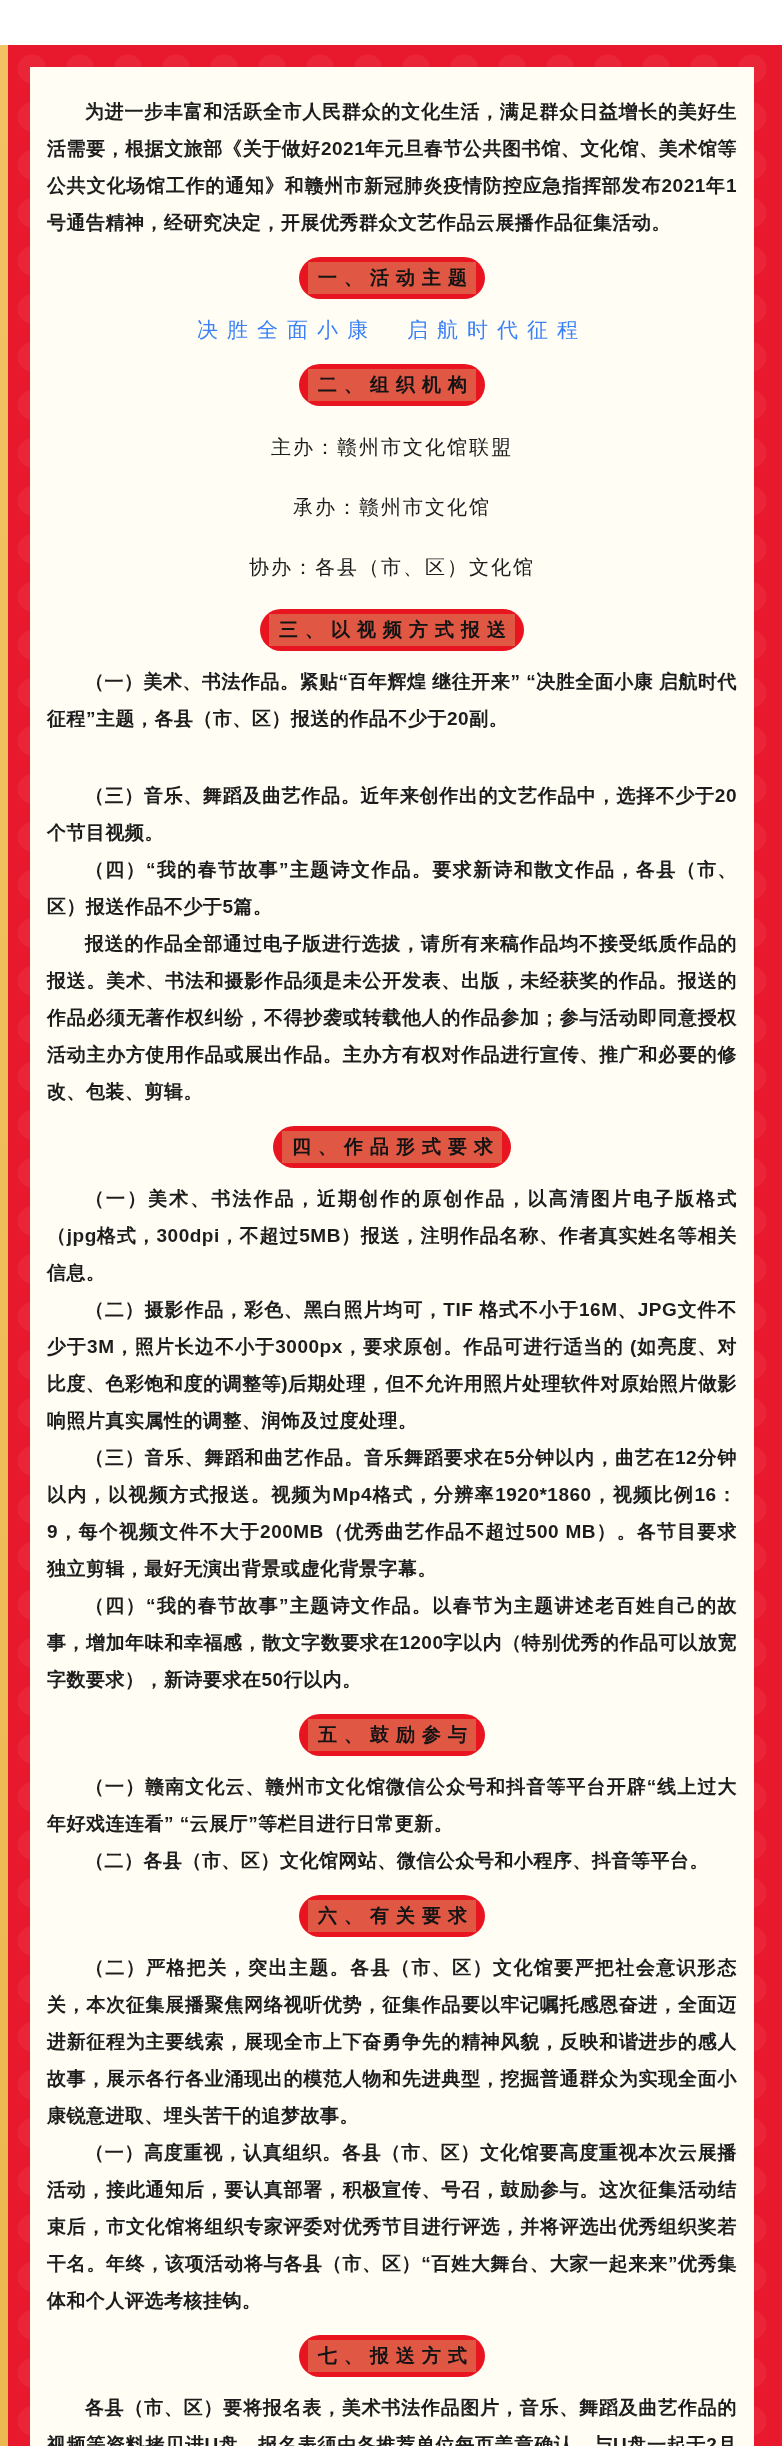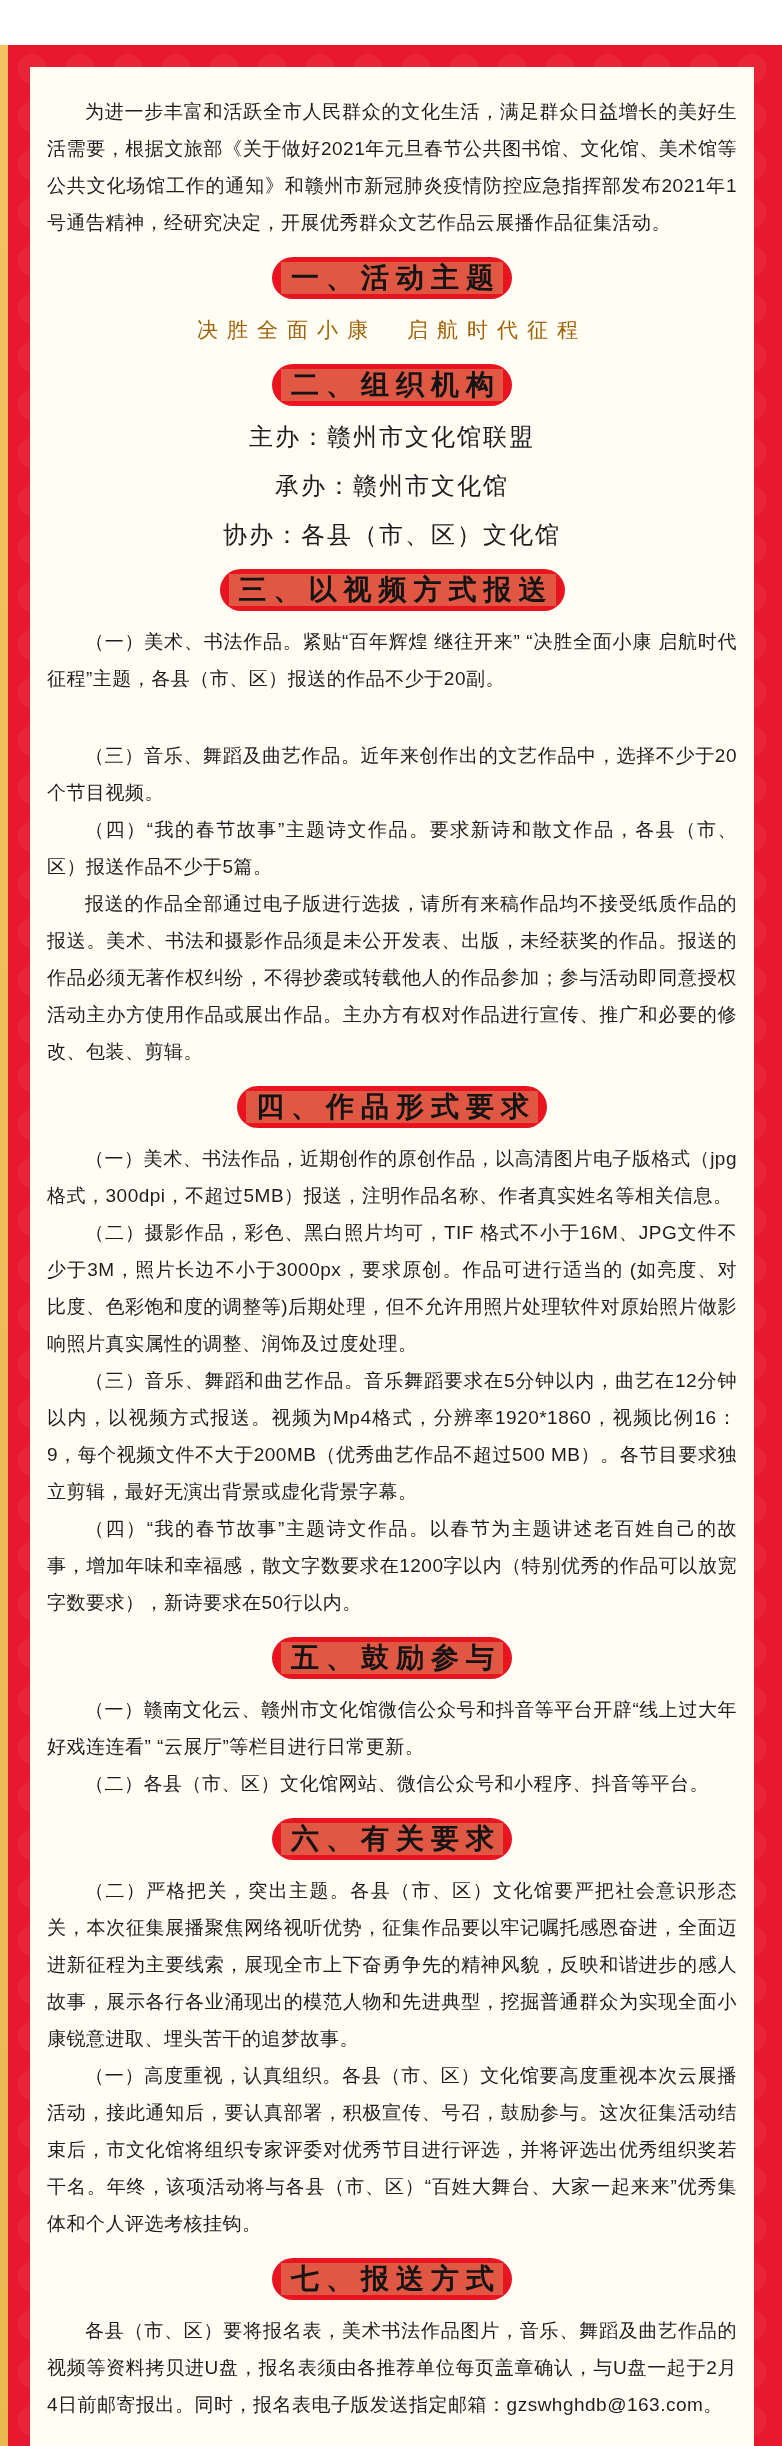--- a/index.html
+++ b/index.html
@@ -22,52 +22,53 @@
     min-height:2290px;
     box-sizing:border-box;
   }
   .para{
     margin:0;
     font-size:19px;
     line-height:37px;
     text-align:justify;
     text-indent:2em;
     letter-spacing:0.5px;
+    font-weight:bold;
   }
   .para.gap-top{margin-top:40px;}
   .intro{margin-top:10px;}
   .pill{
     width:max-content;
     margin:16px auto 12px auto;
     background:#e8141f;
     border-radius:999px;
     padding:5px 9px;
   }
   .pill-label{
     display:block;
     background:#e05744;
     color:#141414;
-    font-size:28px;
+    font-size:19px;
     font-weight:bold;
     letter-spacing:7px;
     line-height:28px;
     padding:2px 2px 2px 10px;
   }
   .theme-line{
     margin:10px 0 6px 0;
     text-align:center;
     font-size:21px;
     letter-spacing:9px;
     line-height:37px;
-    color:#a16207;
+    color:#3b82f6;
   }
   .org-line{
-    margin:12px 0;
+    margin:23px 0;
     text-align:center;
-    font-size:24px;
+    font-size:20px;
     letter-spacing:2px;
     line-height:37px;
   }
 </style>
 </head>
 <body>
 
 <div class="page">
   <div class="top-margin"></div>
 

